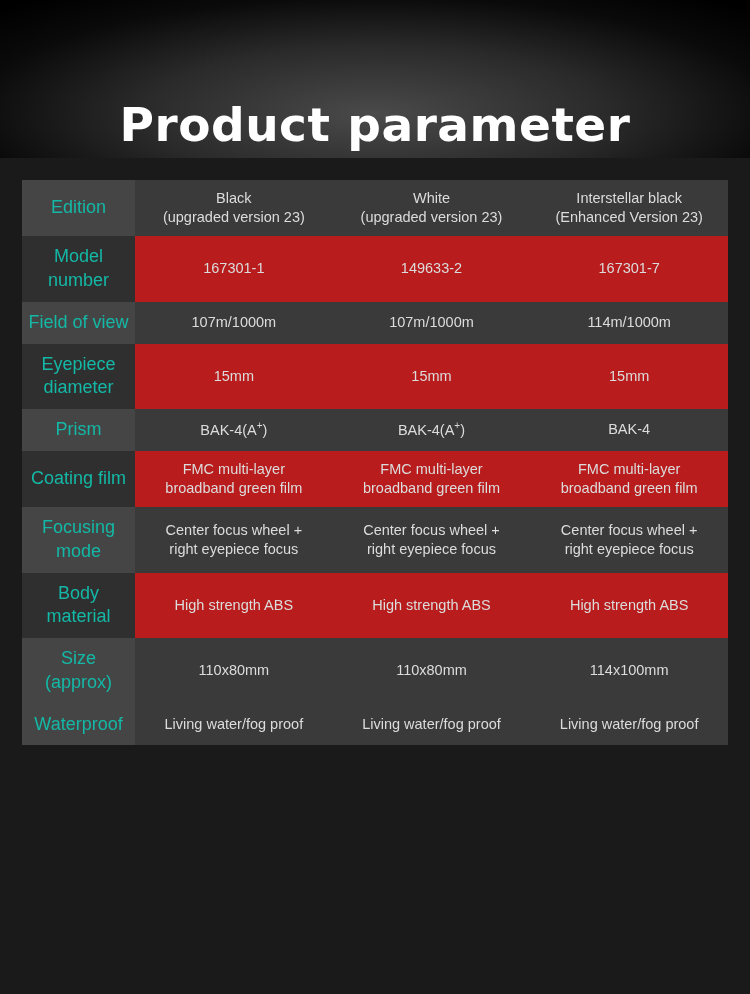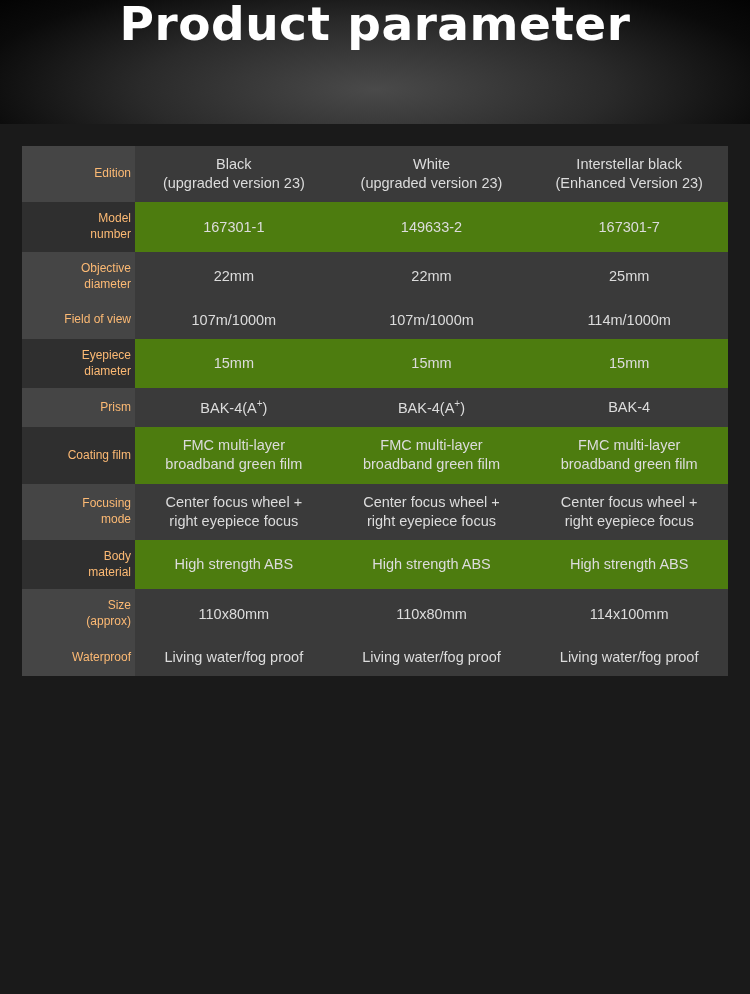--- a/index.html
+++ b/index.html
@@ -11,27 +11,27 @@
     overflow: hidden;
   }
   .page {
     position: relative;
     width: 750px;
     height: 994px;
     background: #1a1a1a;
   }
   .header {
     position: relative;
-    height: 124px;
+    height: 158px;
     width: 100%;
     background:
       radial-gradient(ellipse 520px 150px at 50% 72%, #4a4a4a 0%, #2a2a2a 45%, #0a0a0a 78%, #000 100%),
       #000;
     display: flex;
-    align-items: flex-start;
+    align-items: flex-end;
     justify-content: center;
   }
   .header-title {
     color: #ffffff;
     font-size: 47px;
     font-weight: bold;
     letter-spacing: 0.5px;
     font-family: "DejaVu Sans", sans-serif;
     text-align: center;
     line-height: 1;
@@ -48,27 +48,26 @@
   }
   table.spec td {
     color: #dcdcdc;
     font-size: 14.5px;
     text-align: center;
     vertical-align: middle;
     padding: 9px 4px;
     line-height: 1.32;
     border: none;
   }
-  table.spec tr.band-dark td { background: #4d7c0f; }
+  table.spec tr.band-dark td { background: #b91c1c; }
   table.spec tr.band-light td { background: #3a3a3a; }
   table.spec td.label {
     width: 113px;
-    font-size: 12px;
-    color: #fdba74;
-    text-align: right;
+    font-size: 18px;
+    color: #14b8a6;
   }
   table.spec tr.band-dark td.label { background: #2f2f2f; }
   table.spec tr.band-light td.label { background: #454545; }
   table.spec td.val { width: 197.6px; }
   .cellline { display: block; }
   .sup { font-size: 10px; vertical-align: super; }
   .footer-fill { height: 18px; background: #1a1a1a; }
 </style>
 </head>
 <body>
@@ -109,35 +108,20 @@
             </td>
             <td class="val">
               <span class="cellline">149633-2</span>
             </td>
             <td class="val">
               <span class="cellline">167301-7</span>
             </td>
           </tr>
           <tr class="band-light">
             <td class="label">
-              <span class="cellline">Objective</span>
-              <span class="cellline">diameter</span>
-            </td>
-            <td class="val">
-              <span class="cellline">22mm</span>
-            </td>
-            <td class="val">
-              <span class="cellline">22mm</span>
-            </td>
-            <td class="val">
-              <span class="cellline">25mm</span>
-            </td>
-          </tr>
-          <tr class="band-light">
-            <td class="label">
               <span class="cellline">Field of view</span>
             </td>
             <td class="val">
               <span class="cellline">107m/1000m</span>
             </td>
             <td class="val">
               <span class="cellline">107m/1000m</span>
             </td>
             <td class="val">
               <span class="cellline">114m/1000m</span>

